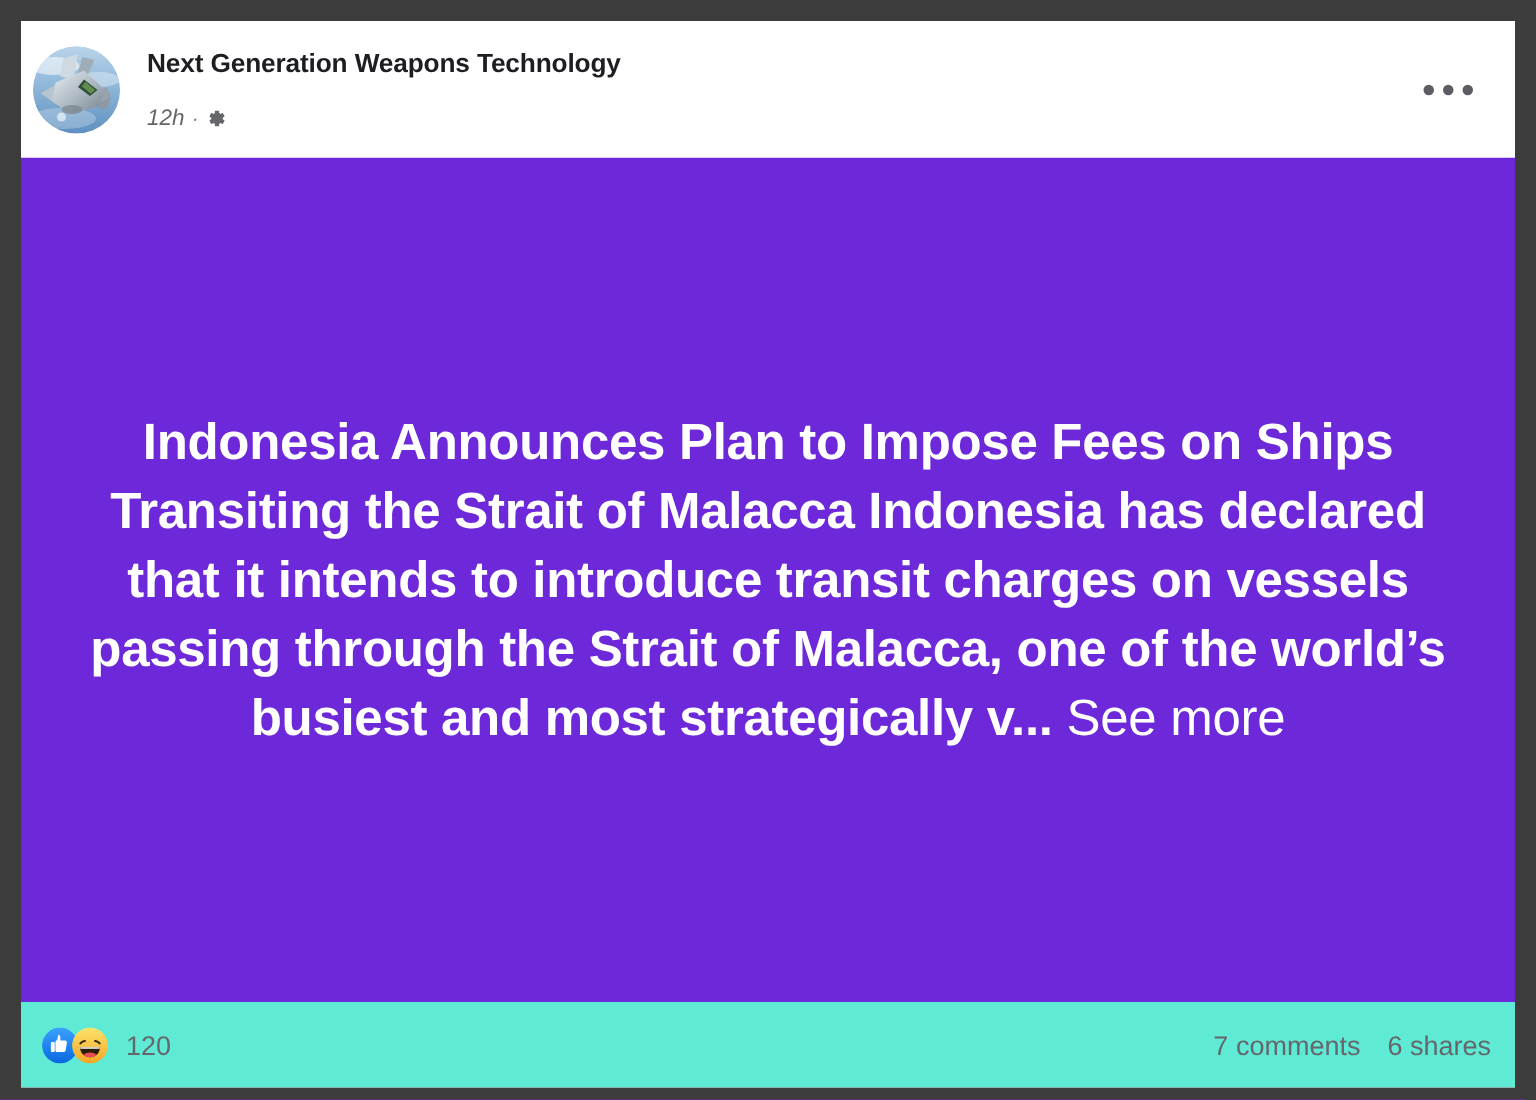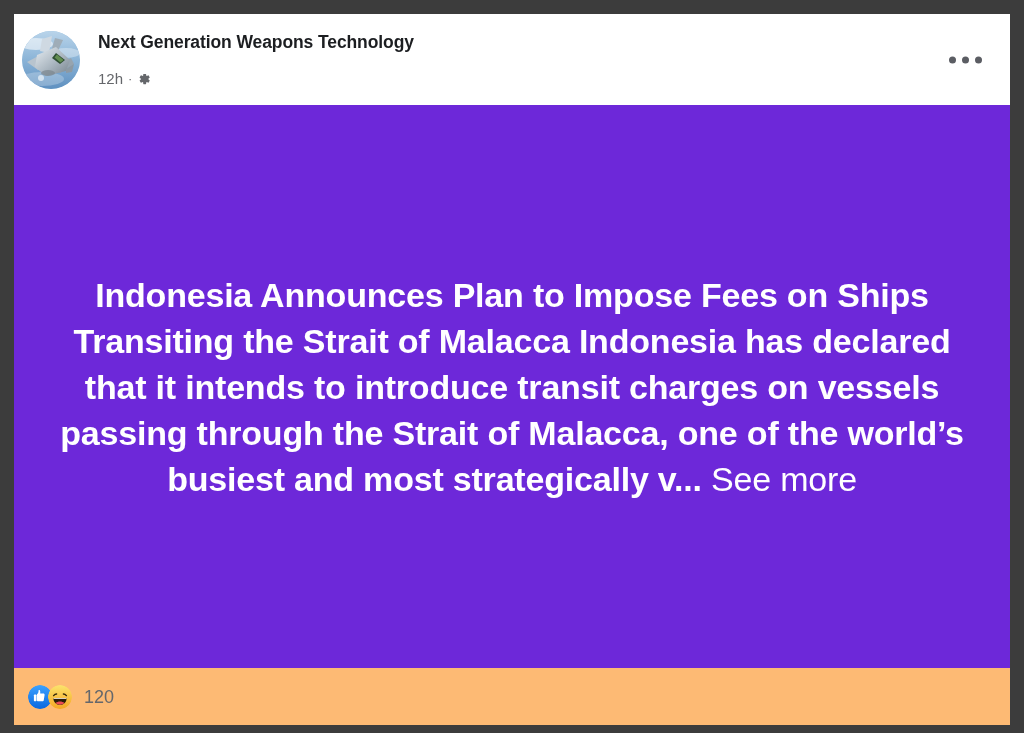--- a/index.html
+++ b/index.html
@@ -65,20 +65,21 @@
     letter-spacing: -0.1px;
     line-height: 20px;
   }
 
   .meta-row {
     display: flex;
     gap: 5px;
     font-size: 15px;
     color: #65676b;
     line-height: 18px;
+    font-style: italic;
   }
   .meta-dot { color: #65676b; font-size: 13px; }
   .gear-icon { display: inline-flex; align-items: center; }
   .gear-icon svg { display: block; }
 
   .menu-dots {
     position: absolute;
     right: 28px;
     top: 50%;
     transform: translateY(-50%);
@@ -117,21 +118,21 @@
   }
   .see-more {
     font-weight: normal;
     color: #ffffff;
   }
 
   
   .post-footer {
     flex: 0 0 57px;
     height: 57px;
-    background: #fdba74;
+    background: #5eead4;
     display: flex;
     align-items: center;
     justify-content: space-between;
     padding: 0 16px 0 14px;
     box-sizing: border-box;
   }
 
   .reactions-left {
     display: flex;
     align-items: center;
@@ -268,15 +269,19 @@
           <path d="M5.6 10.6c.9-1.1 2.1-1.6 3-1.6" stroke="#34280a" stroke-width="1.4" fill="none" stroke-linecap="round"></path>
           <path d="M18.4 10.6c-.9-1.1-2.1-1.6-3-1.6" stroke="#34280a" stroke-width="1.4" fill="none" stroke-linecap="round"></path>
           <path d="M5.4 13.2h13.2c0 4-2.9 6.6-6.6 6.6S5.4 17.2 5.4 13.2z" fill="#2a1d06"></path>
           <path d="M7.6 18.1c1.2-1 2.7-1.5 4.4-1.5s3.2.5 4.4 1.5c-1.1 1.1-2.7 1.7-4.4 1.7s-3.3-.6-4.4-1.7z" fill="#ec4a54"></path>
           <path d="M5.6 13.2h12.8v.9H5.6z" fill="#ffffff"></path>
         </svg>
       </div>
       <div class="reaction-count">120</div>
     </div>
 
+    <div class="footer-right">
+      <div class="stat">7 comments</div>
+      <div class="stat">6 shares</div>
+    </div>
   </div>
 
 </div>
 
 </body></html>

